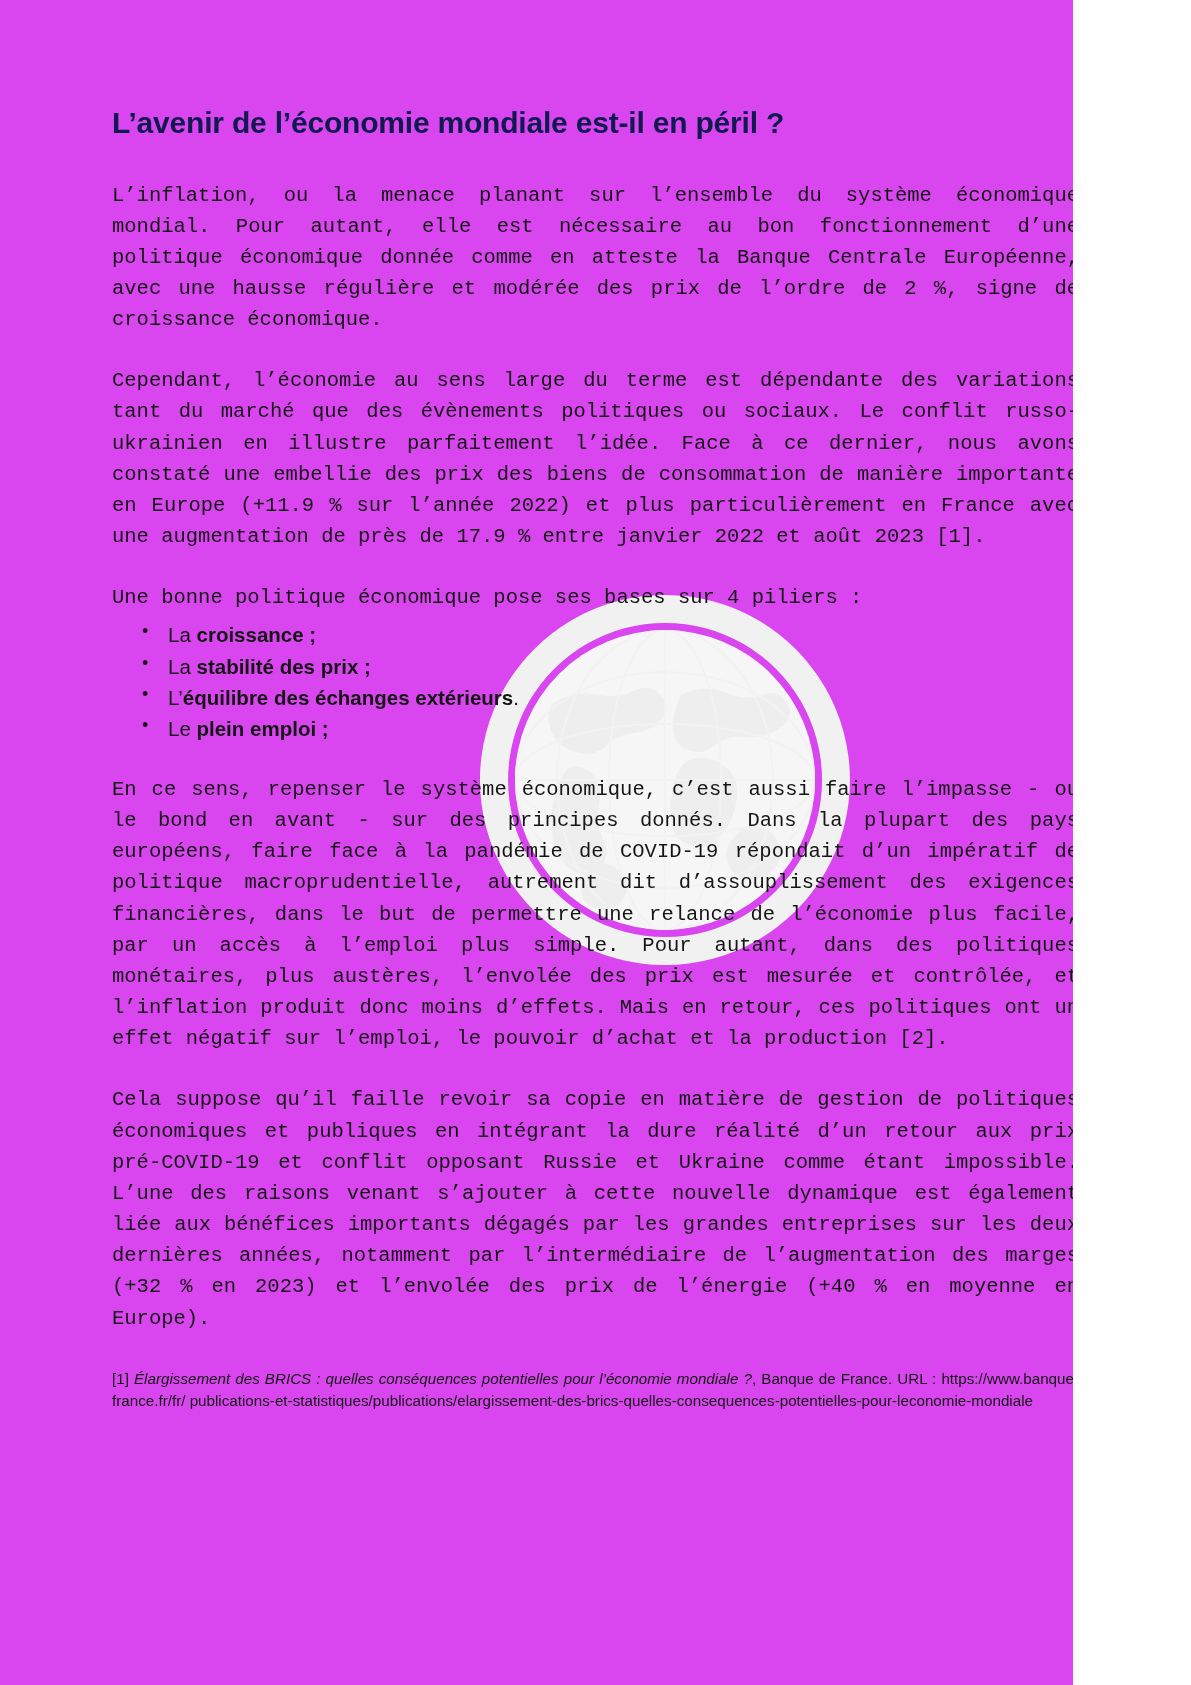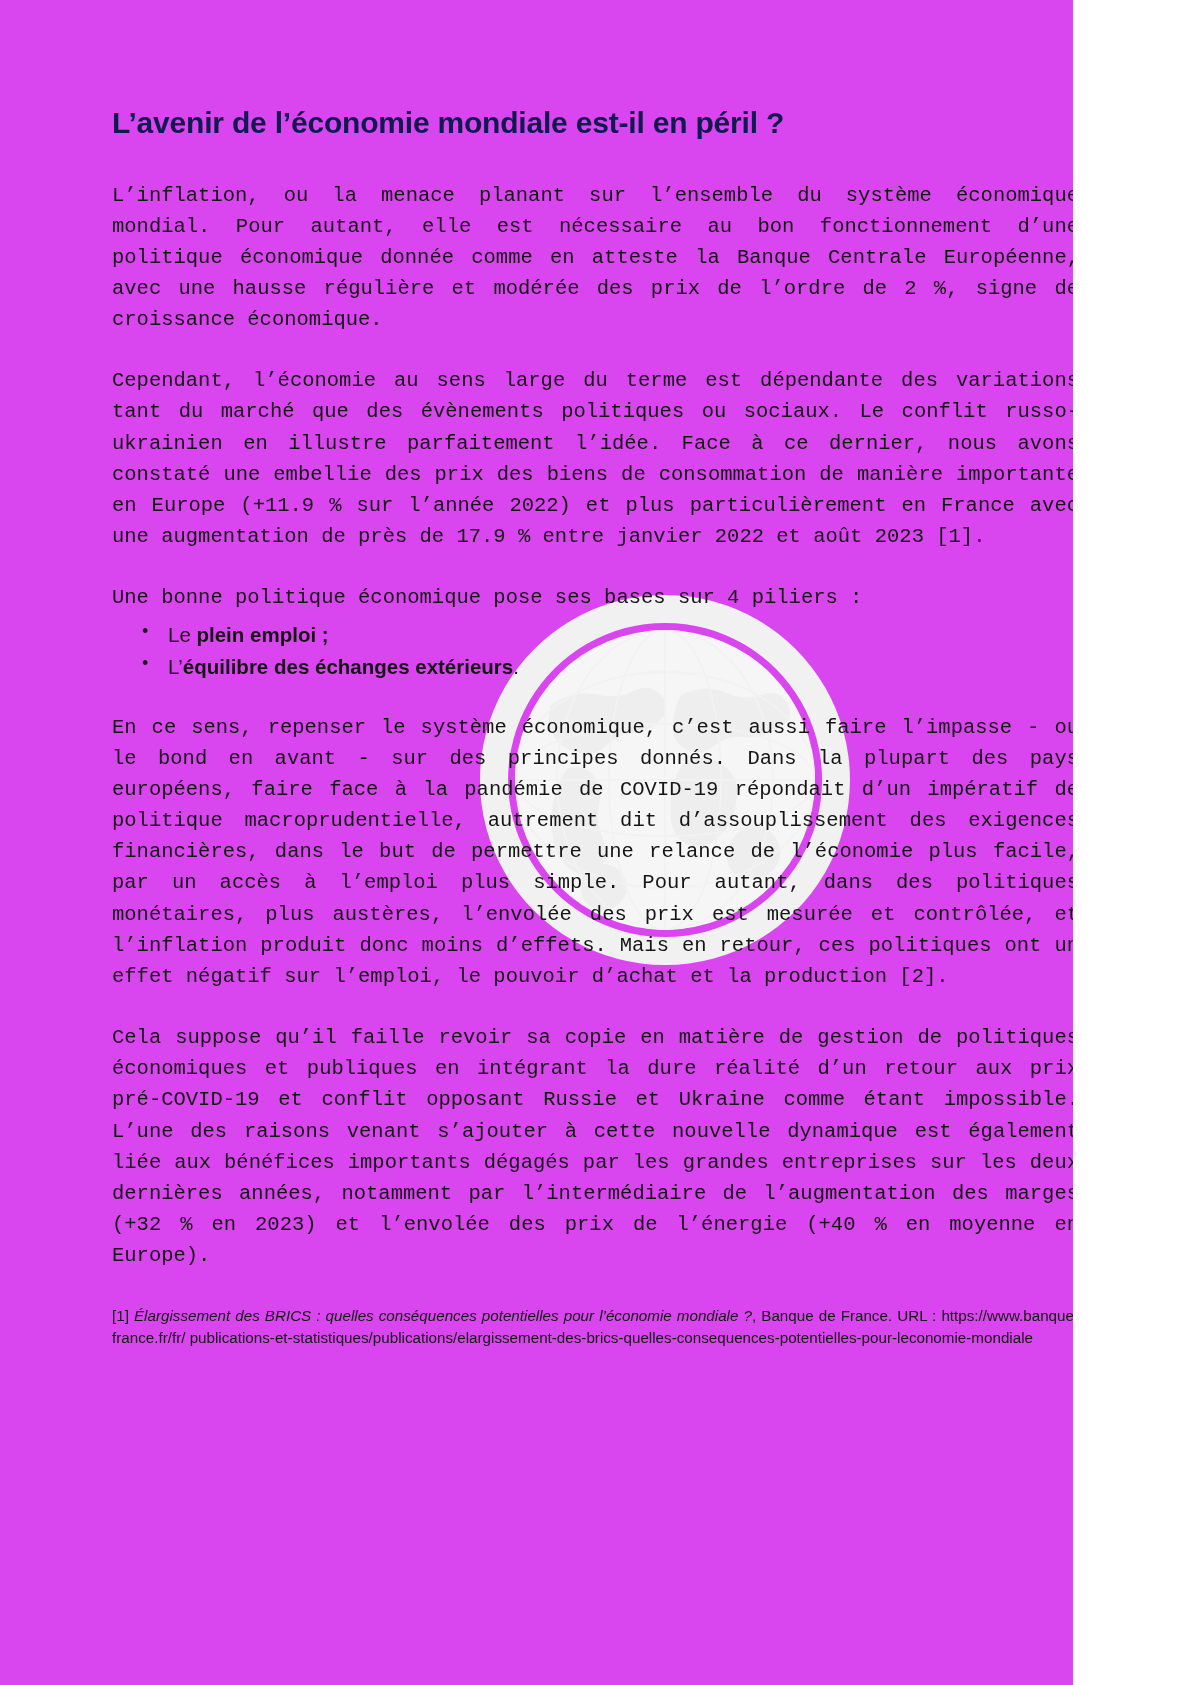--- a/index.html
+++ b/index.html
@@ -129,22 +129,24 @@
 
     <h1 class="doc-title">L’avenir de l’économie mondiale est-il en péril ?</h1>
 
     <p class="para">L’inflation, ou la menace planant sur l’ensemble du système économique mondial. Pour autant, elle est nécessaire au bon fonctionnement d’une politique économique donnée comme en atteste la Banque Centrale Européenne, avec une hausse régulière et modérée des prix de l’ordre de 2 %, signe de croissance économique.</p>
 
     <p class="para">Cependant, l’économie au sens large du terme est dépendante des variations tant du marché que des évènements politiques ou sociaux. Le conflit russo-ukrainien en illustre parfaitement l’idée. Face à ce dernier, nous avons constaté une embellie des prix des biens de consommation de manière importante en Europe (+11.9 % sur l’année 2022) et plus particulièrement en France avec une augmentation de près de 17.9 % entre janvier 2022 et août 2023 [1].</p>
 
     <p class="para tight">Une bonne politique économique pose ses bases sur 4 piliers :</p>
 
     <ul class="pillars">
+      <li><span>La </span><span class="bold">croissance ;</span><span></span></li>
+      <li><span>La </span><span class="bold">stabilité des prix ;</span><span></span></li>
+      <li><span>L’</span><span class="bold">équilibre des échanges extérieurs</span><span>.</span></li>
       <li><span>Le </span><span class="bold">plein emploi ;</span><span></span></li>
-      <li><span>L’</span><span class="bold">équilibre des échanges extérieurs</span><span>.</span></li>
     </ul>
 
     <p class="para">En ce sens, repenser le système économique, c’est aussi faire l’impasse - ou le bond en avant - sur des principes donnés. Dans la plupart des pays européens, faire face à la pandémie de COVID-19 répondait d’un impératif de politique macroprudentielle, autrement dit d’assouplissement des exigences financières, dans le but de permettre une relance de l’économie plus facile, par un accès à l’emploi plus simple. Pour autant, dans des politiques monétaires, plus austères, l’envolée des prix est mesurée et contrôlée, et l’inflation produit donc moins d’effets. Mais en retour, ces politiques ont un effet négatif sur l’emploi, le pouvoir d’achat et la production [2].</p>
 
     <p class="para">Cela suppose qu’il faille revoir sa copie en matière de gestion de politiques économiques et publiques en intégrant la dure réalité d’un retour aux prix pré-COVID-19 et conflit opposant Russie et Ukraine comme étant impossible. L’une des raisons venant s’ajouter à cette nouvelle dynamique est également liée aux bénéfices importants dégagés par les grandes entreprises sur les deux dernières années, notamment par l’intermédiaire de l’augmentation des marges (+32 % en 2023) et l’envolée des prix de l’énergie (+40 % en moyenne en Europe).</p>
 
 
     <div class="notes">
       <p class="note"><span>[1]</span> <span class="ital">Élargissement des BRICS : quelles conséquences potentielles pour l’économie mondiale ?</span><span>, Banque de France. URL :</span> <span>https://www.banque-france.fr/fr/ publications-et-statistiques/publications/elargissement-des-brics-quelles-consequences-potentielles-pour-leconomie-mondiale</span></p>
     </div>

